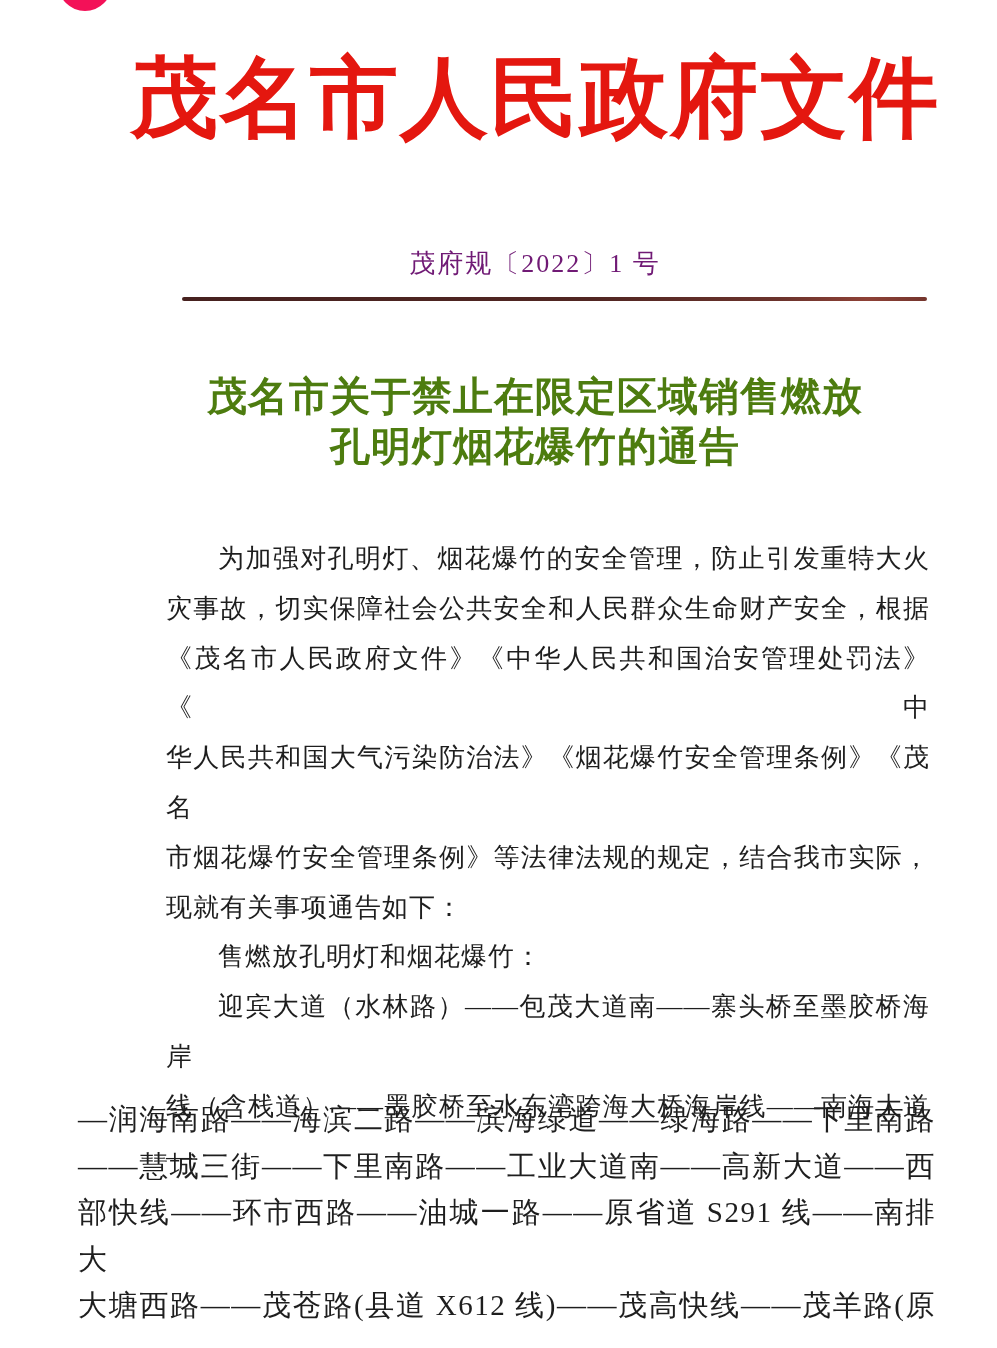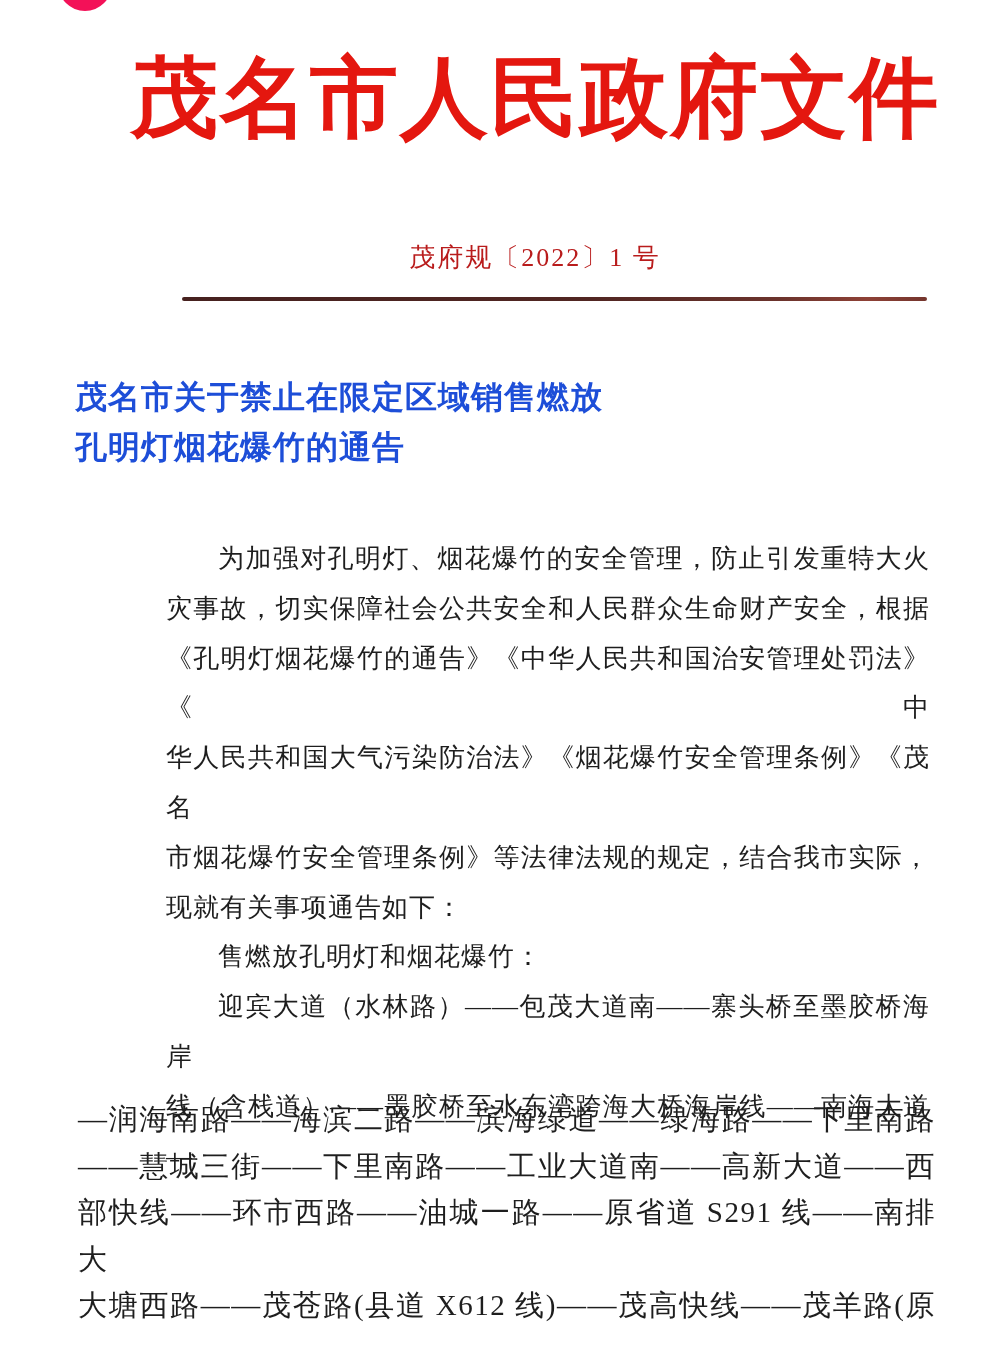--- a/index.html
+++ b/index.html
@@ -24,36 +24,37 @@
     background:var(--badge-pink);
   }
   .letterhead{
     position:absolute;left:75px;top:40px;width:920px;
     text-align:center;white-space:nowrap;
     font-size:88px;font-weight:700;letter-spacing:2px;
     line-height:118px;
     color:var(--header-red);
   }
   .doc-number{
-    position:absolute;left:75px;top:238px;width:920px;
+    position:absolute;left:75px;top:244px;width:920px;
     text-align:center;
     font-size:26px;letter-spacing:2px;line-height:40px;
-    color:#b91c1c;
+    color:#701a75;
   }
   .rule{
     position:absolute;left:182px;top:297px;width:745px;height:4px;
     border-radius:2px;
     background:linear-gradient(90deg,
       #46211f 0%, var(--divider-dark) 55%, #6b332c 80%,
       var(--divider-light) 92%, #74352d 100%);
   }
   .doc-title{
     position:absolute;left:75px;top:372px;width:920px;
-    font-size:32px;font-weight:700;letter-spacing:1px;
-    line-height:50px;color:#1d4ed8;
+    text-align:center;
+    font-size:40px;font-weight:700;letter-spacing:1px;
+    line-height:50px;color:#4d7c0f;
   }
   .upper-body{
     position:absolute;left:166px;top:534px;width:764px;
     font-size:26px;letter-spacing:1px;line-height:49.8px;
   }
   .road-list{
     position:absolute;left:78px;top:1096px;width:858px;
     font-size:29px;letter-spacing:1.5px;line-height:46.6px;
   }
   .jline{
@@ -80,21 +81,21 @@
 
   <div class="doc-title">
       <div class="t-line">茂名市关于禁止在限定区域销售燃放</div>
       <div class="t-line">孔明灯烟花爆竹的通告</div>
     </div>
 
   <div class="upper-body">
     <div class="para indent end-left">
         <div class="jline">为加强对孔明灯、烟花爆竹的安全管理，防止引发重特大火</div>
         <div class="jline">灾事故，切实保障社会公共安全和人民群众生命财产安全，根据</div>
-        <div class="jline">《孔明灯烟花爆竹的通告》《中华人民共和国治安管理处罚法》《中</div>
+        <div class="jline">《茂名市人民政府文件》《中华人民共和国治安管理处罚法》《中</div>
         <div class="jline">华人民共和国大气污染防治法》《烟花爆竹安全管理条例》《茂名</div>
         <div class="jline">市烟花爆竹安全管理条例》等法律法规的规定，结合我市实际，</div>
         <div class="jline">现就有关事项通告如下：</div>
       </div>
     <div class="para indent end-left">
         <div class="jline">售燃放孔明灯和烟花爆竹：</div>
       </div>
     <div class="para indent">
         <div class="jline">迎宾大道（水林路）——包茂大道南——寨头桥至墨胶桥海岸</div>
         <div class="jline">线（含栈道）——墨胶桥至水东湾跨海大桥海岸线——南海大道—</div>

